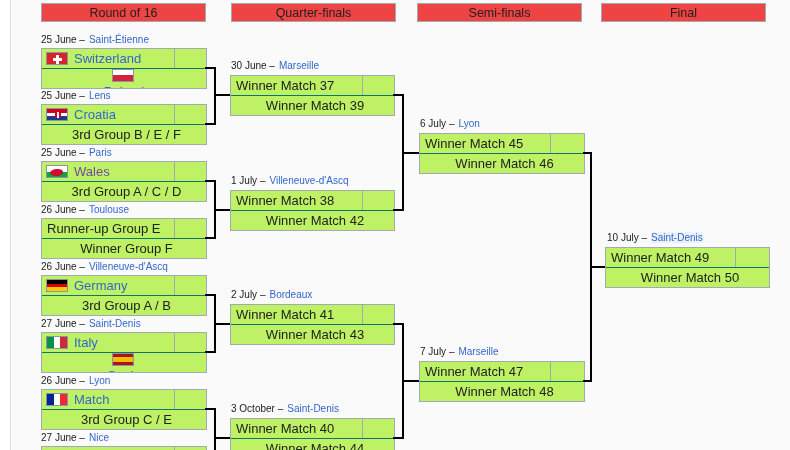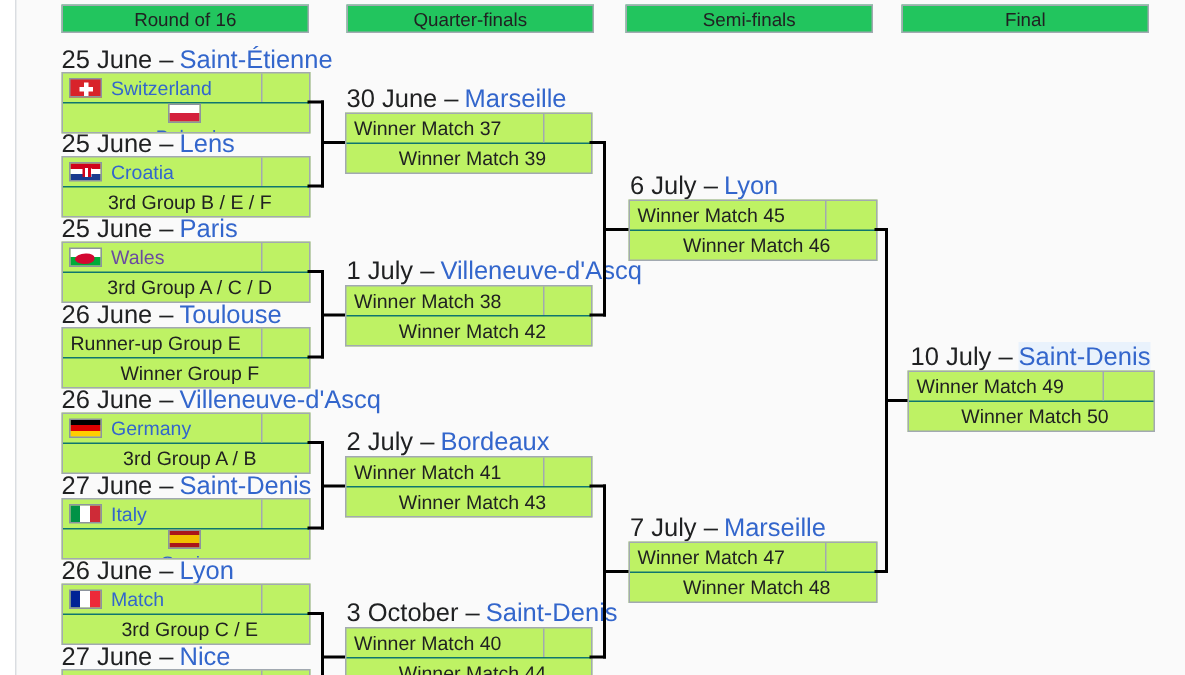--- a/index.html
+++ b/index.html
@@ -4,25 +4,25 @@
 <style>
   html,body{margin:0;padding:0;}
   body{
     width:790px;height:450px;overflow:hidden;position:relative;
     background:#fafafa;color:#202122;
     font-family:"Liberation Sans","DejaVu Sans",sans-serif;font-size:13px;
   }
   .left-strip{position:absolute;left:0;top:0;width:10px;height:450px;background:#ffffff;border-right:1px solid #dadde1;}
   .hdr{
     position:absolute;top:3px;height:17px;width:163px;
-    background:#22c55e;border:1px solid #a2a9b1;
+    background:#ef4444;border:1px solid #a2a9b1;
     display:flex;align-items:center;justify-content:center;
     font-size:12.5px;color:#202122;
   }
-  .date{position:absolute;white-space:nowrap;font-size:17px;color:#202122;height:14px;line-height:14px;}
+  .date{position:absolute;white-space:nowrap;font-size:10px;color:#202122;height:14px;line-height:14px;}
   .date .city{color:#3366cc;text-decoration:none;margin-left:4px;cursor:pointer;}
   .date .city.hl{background:#e9f2fc;}
   .pair{position:absolute;background:#bef264;border:1px solid #a2a9b1;box-sizing:content-box;}
   .team{display:flex;align-items:center;height:19px;line-height:19px;}
   .team + .team{border-top:1px solid #0f766e;flex-direction:column;}
   .tname{flex:1;padding-left:5px;white-space:nowrap;overflow:hidden;text-decoration:none;}
   .tname.link{color:#3366cc;cursor:pointer;}
   .tname.visited{color:#6b4ba1;cursor:pointer;}
   .tname.plain{color:#202122;}
   .team .withflag{padding-left:0;}

